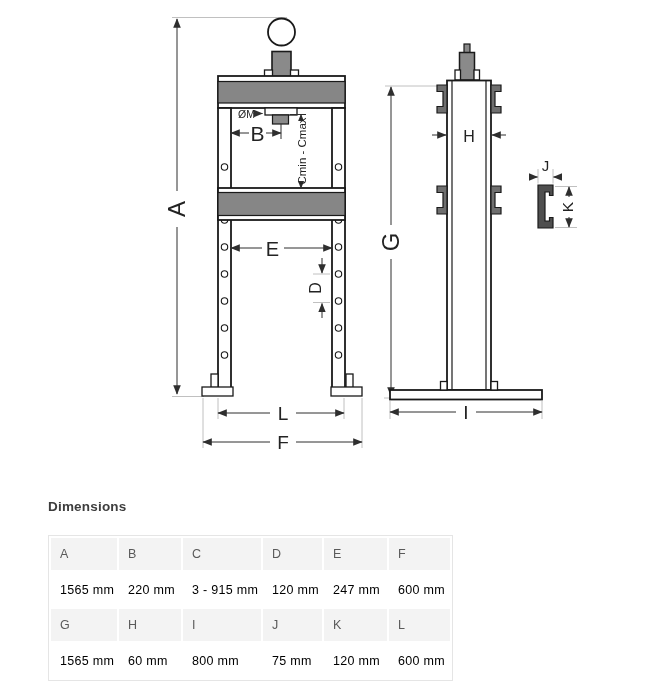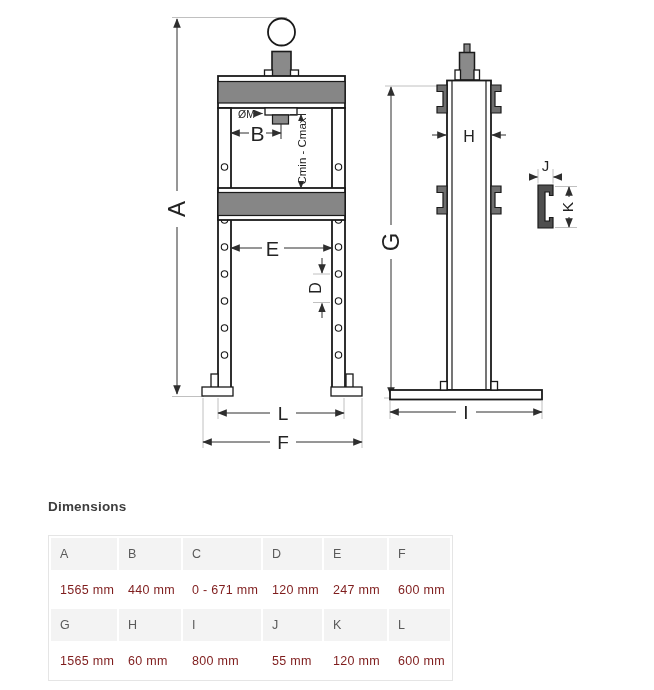--- a/index.html
+++ b/index.html
@@ -24,21 +24,21 @@
   }
   table.dimtab {
     border-collapse:separate; border-spacing:2px;
     border:1px solid #e5e5e5; background:#ffffff;
   }
   table.dimtab td {
     padding:0 0 0 9px; vertical-align:middle;
     font-size:12.5px; letter-spacing:0.3px; white-space:nowrap;
   }
   tr.hdr td { background:#f3f3f3; color:#5a5a5a; height:32px; }
-  tr.val td { background:#ffffff; color:#7f1d1d; height:35px; }
+  tr.val td { background:#ffffff; color:#000000; height:35px; }
 </style>
 </head>
 <body>
 
 <svg class="drawing" width="654" height="470" viewBox="0 0 654 470">
   <defs>
     <marker id="ah" viewBox="0 0 10 8" refX="9.3" refY="4" markerWidth="9.5" markerHeight="7.6" orient="auto-start-reverse">
       <path d="M0,0 L10,4 L0,8 Z" fill="#2e2e2e"></path>
     </marker>
   </defs>
@@ -225,37 +225,37 @@
         <tr class="hdr">
       <td>A</td>
       <td>B</td>
       <td>C</td>
       <td>D</td>
       <td>E</td>
       <td>F</td>
     </tr>
     <tr class="val">
       <td>1565 mm</td>
-      <td>440 mm</td>
-      <td>0 - 671 mm</td>
+      <td>220 mm</td>
+      <td>3 - 915 mm</td>
       <td>120 mm</td>
       <td>247 mm</td>
       <td>600 mm</td>
     </tr>
     <tr class="hdr">
       <td>G</td>
       <td>H</td>
       <td>I</td>
       <td>J</td>
       <td>K</td>
       <td>L</td>
     </tr>
     <tr class="val">
       <td>1565 mm</td>
       <td>60 mm</td>
       <td>800 mm</td>
-      <td>55 mm</td>
+      <td>75 mm</td>
       <td>120 mm</td>
       <td>600 mm</td>
     </tr>
   </tbody>
     </table>
 </div>
 
 </body></html>

